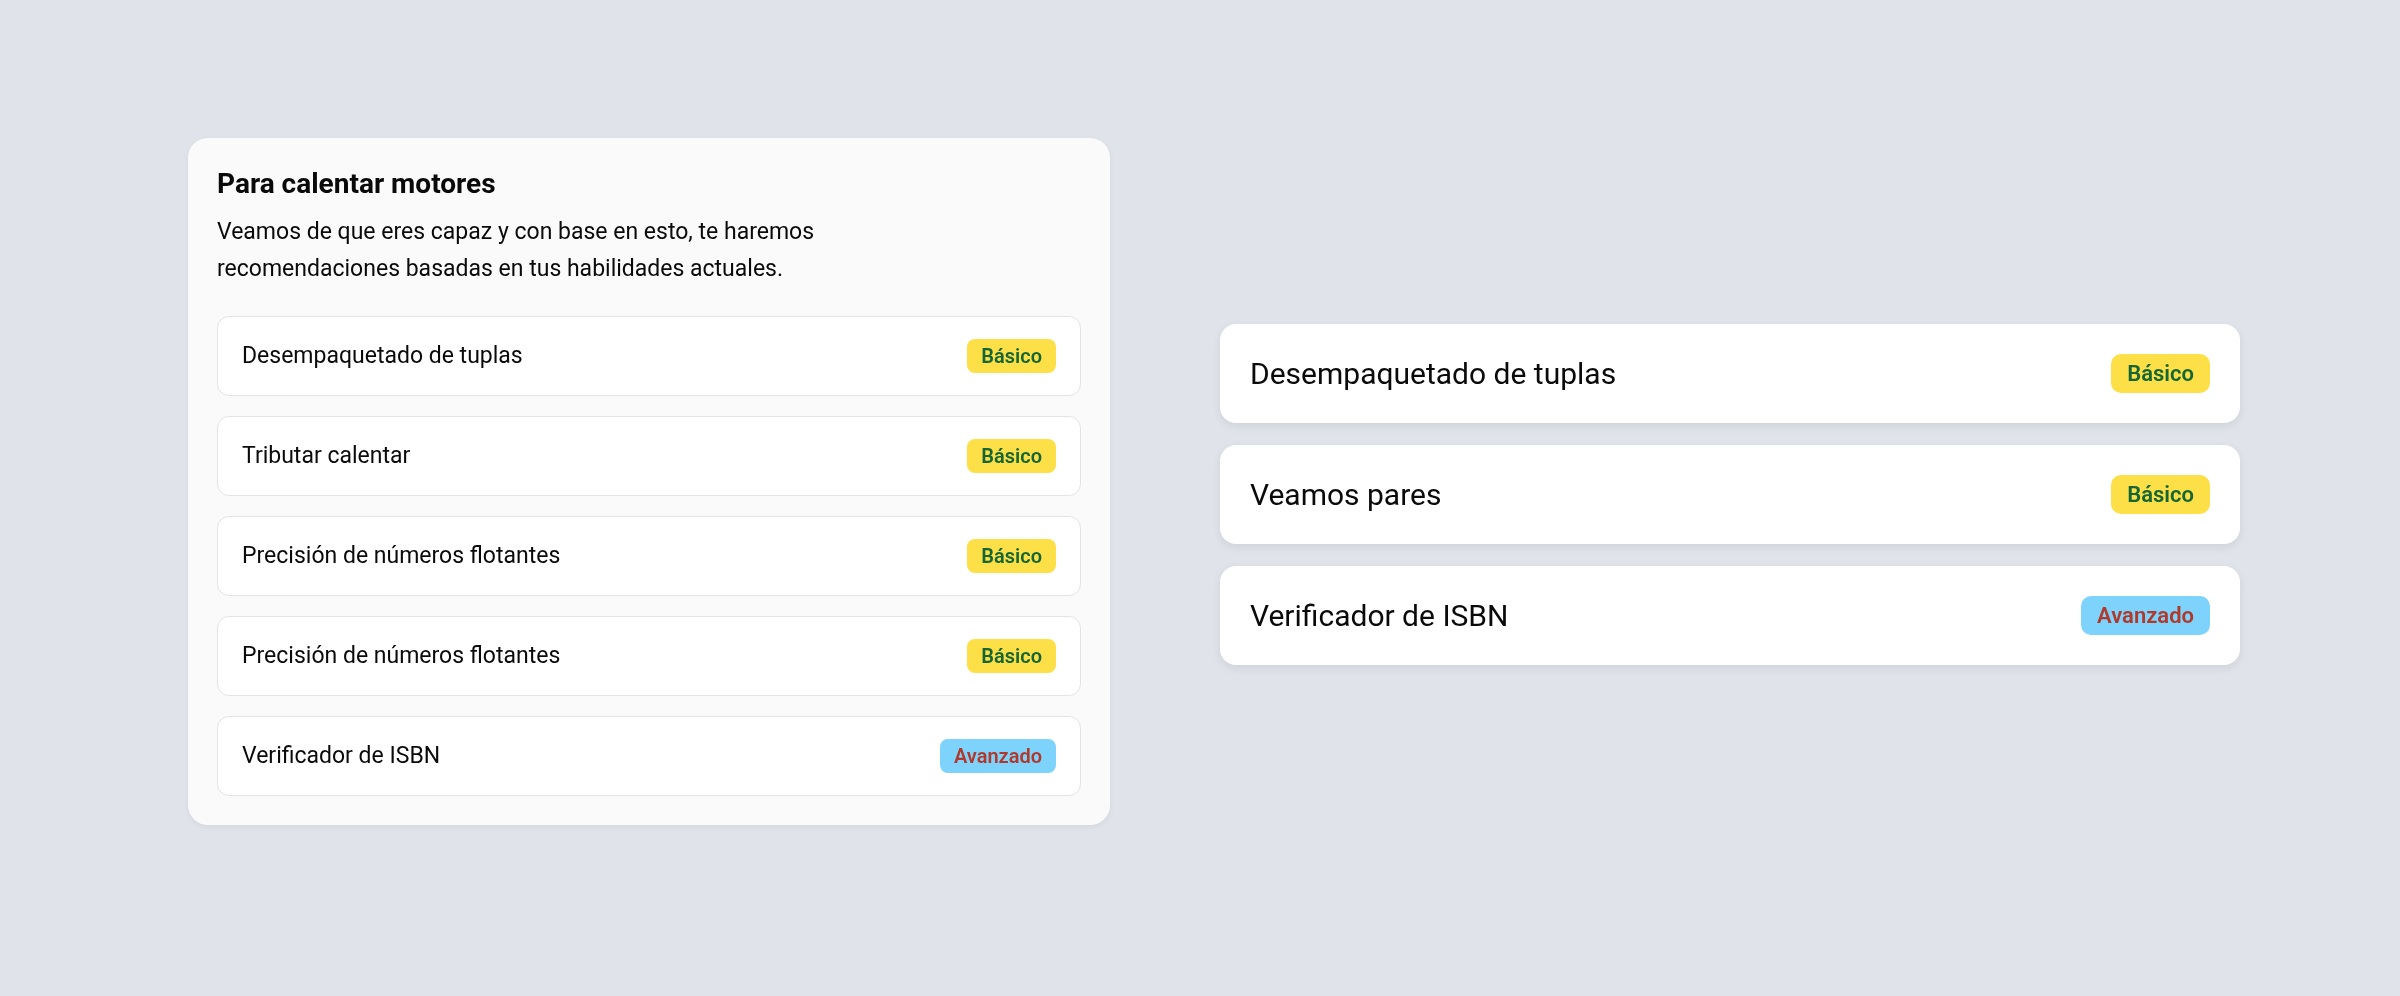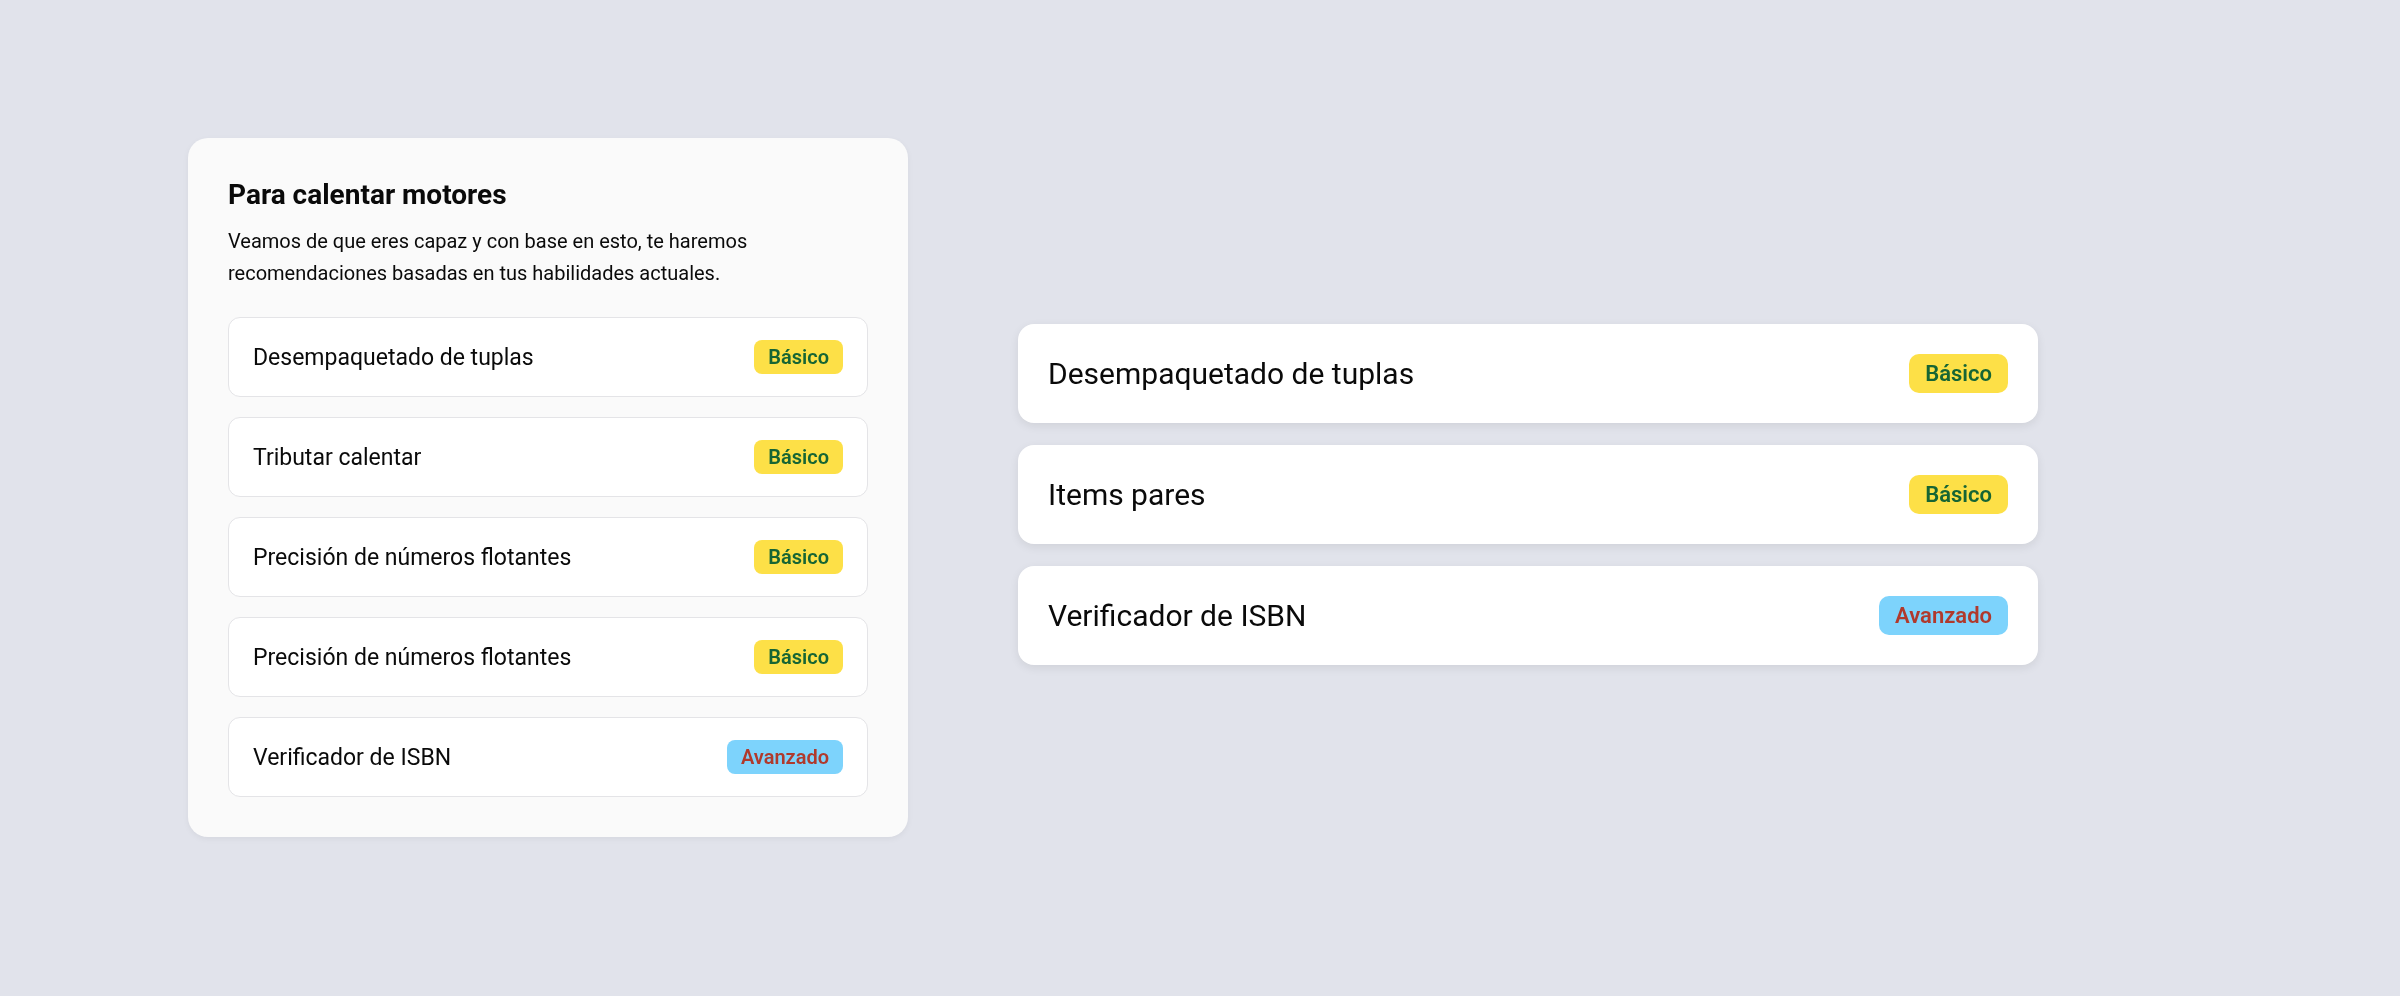--- a/index.html
+++ b/index.html
@@ -19,32 +19,32 @@
     }
     .container {
       display: flex;
       gap: 110px;
       padding: 138px 188px;
       align-items: flex-start;
     }
     .panel {
       background: #fafafa;
       border-radius: 20px;
-      padding: 40px;
-      width: 720px;
+      padding: 29px;
+      width: 922px;
       box-shadow: 0 2px 6px rgba(0,0,0,0.05);
     }
     .panel-title {
       font-size: 28px;
       font-weight: 700;
       color: #0a0a0a;
       margin-bottom: 14px;
     }
     .panel-description {
-      font-size: 20px;
+      font-size: 23px;
       font-weight: 400;
       color: #0a0a0a;
       line-height: 1.6;
       margin-bottom: 28px;
       max-width: 640px;
     }
     .item-list {
       display: flex;
       flex-direction: column;
       gap: 20px;
@@ -141,21 +141,21 @@
       </div>
     </div>
   </div>
 
   <div class="right-list">
     <div class="big-card">
       <span class="big-title">Desempaquetado de tuplas</span>
       <span class="big-badge badge-basic">Básico</span>
     </div>
     <div class="big-card">
-      <span class="big-title">Items pares</span>
+      <span class="big-title">Veamos pares</span>
       <span class="big-badge badge-basic">Básico</span>
     </div>
     <div class="big-card">
       <span class="big-title">Verificador de ISBN</span>
       <span class="big-badge badge-advanced">Avanzado</span>
     </div>
   </div>
 
 </div>
 

